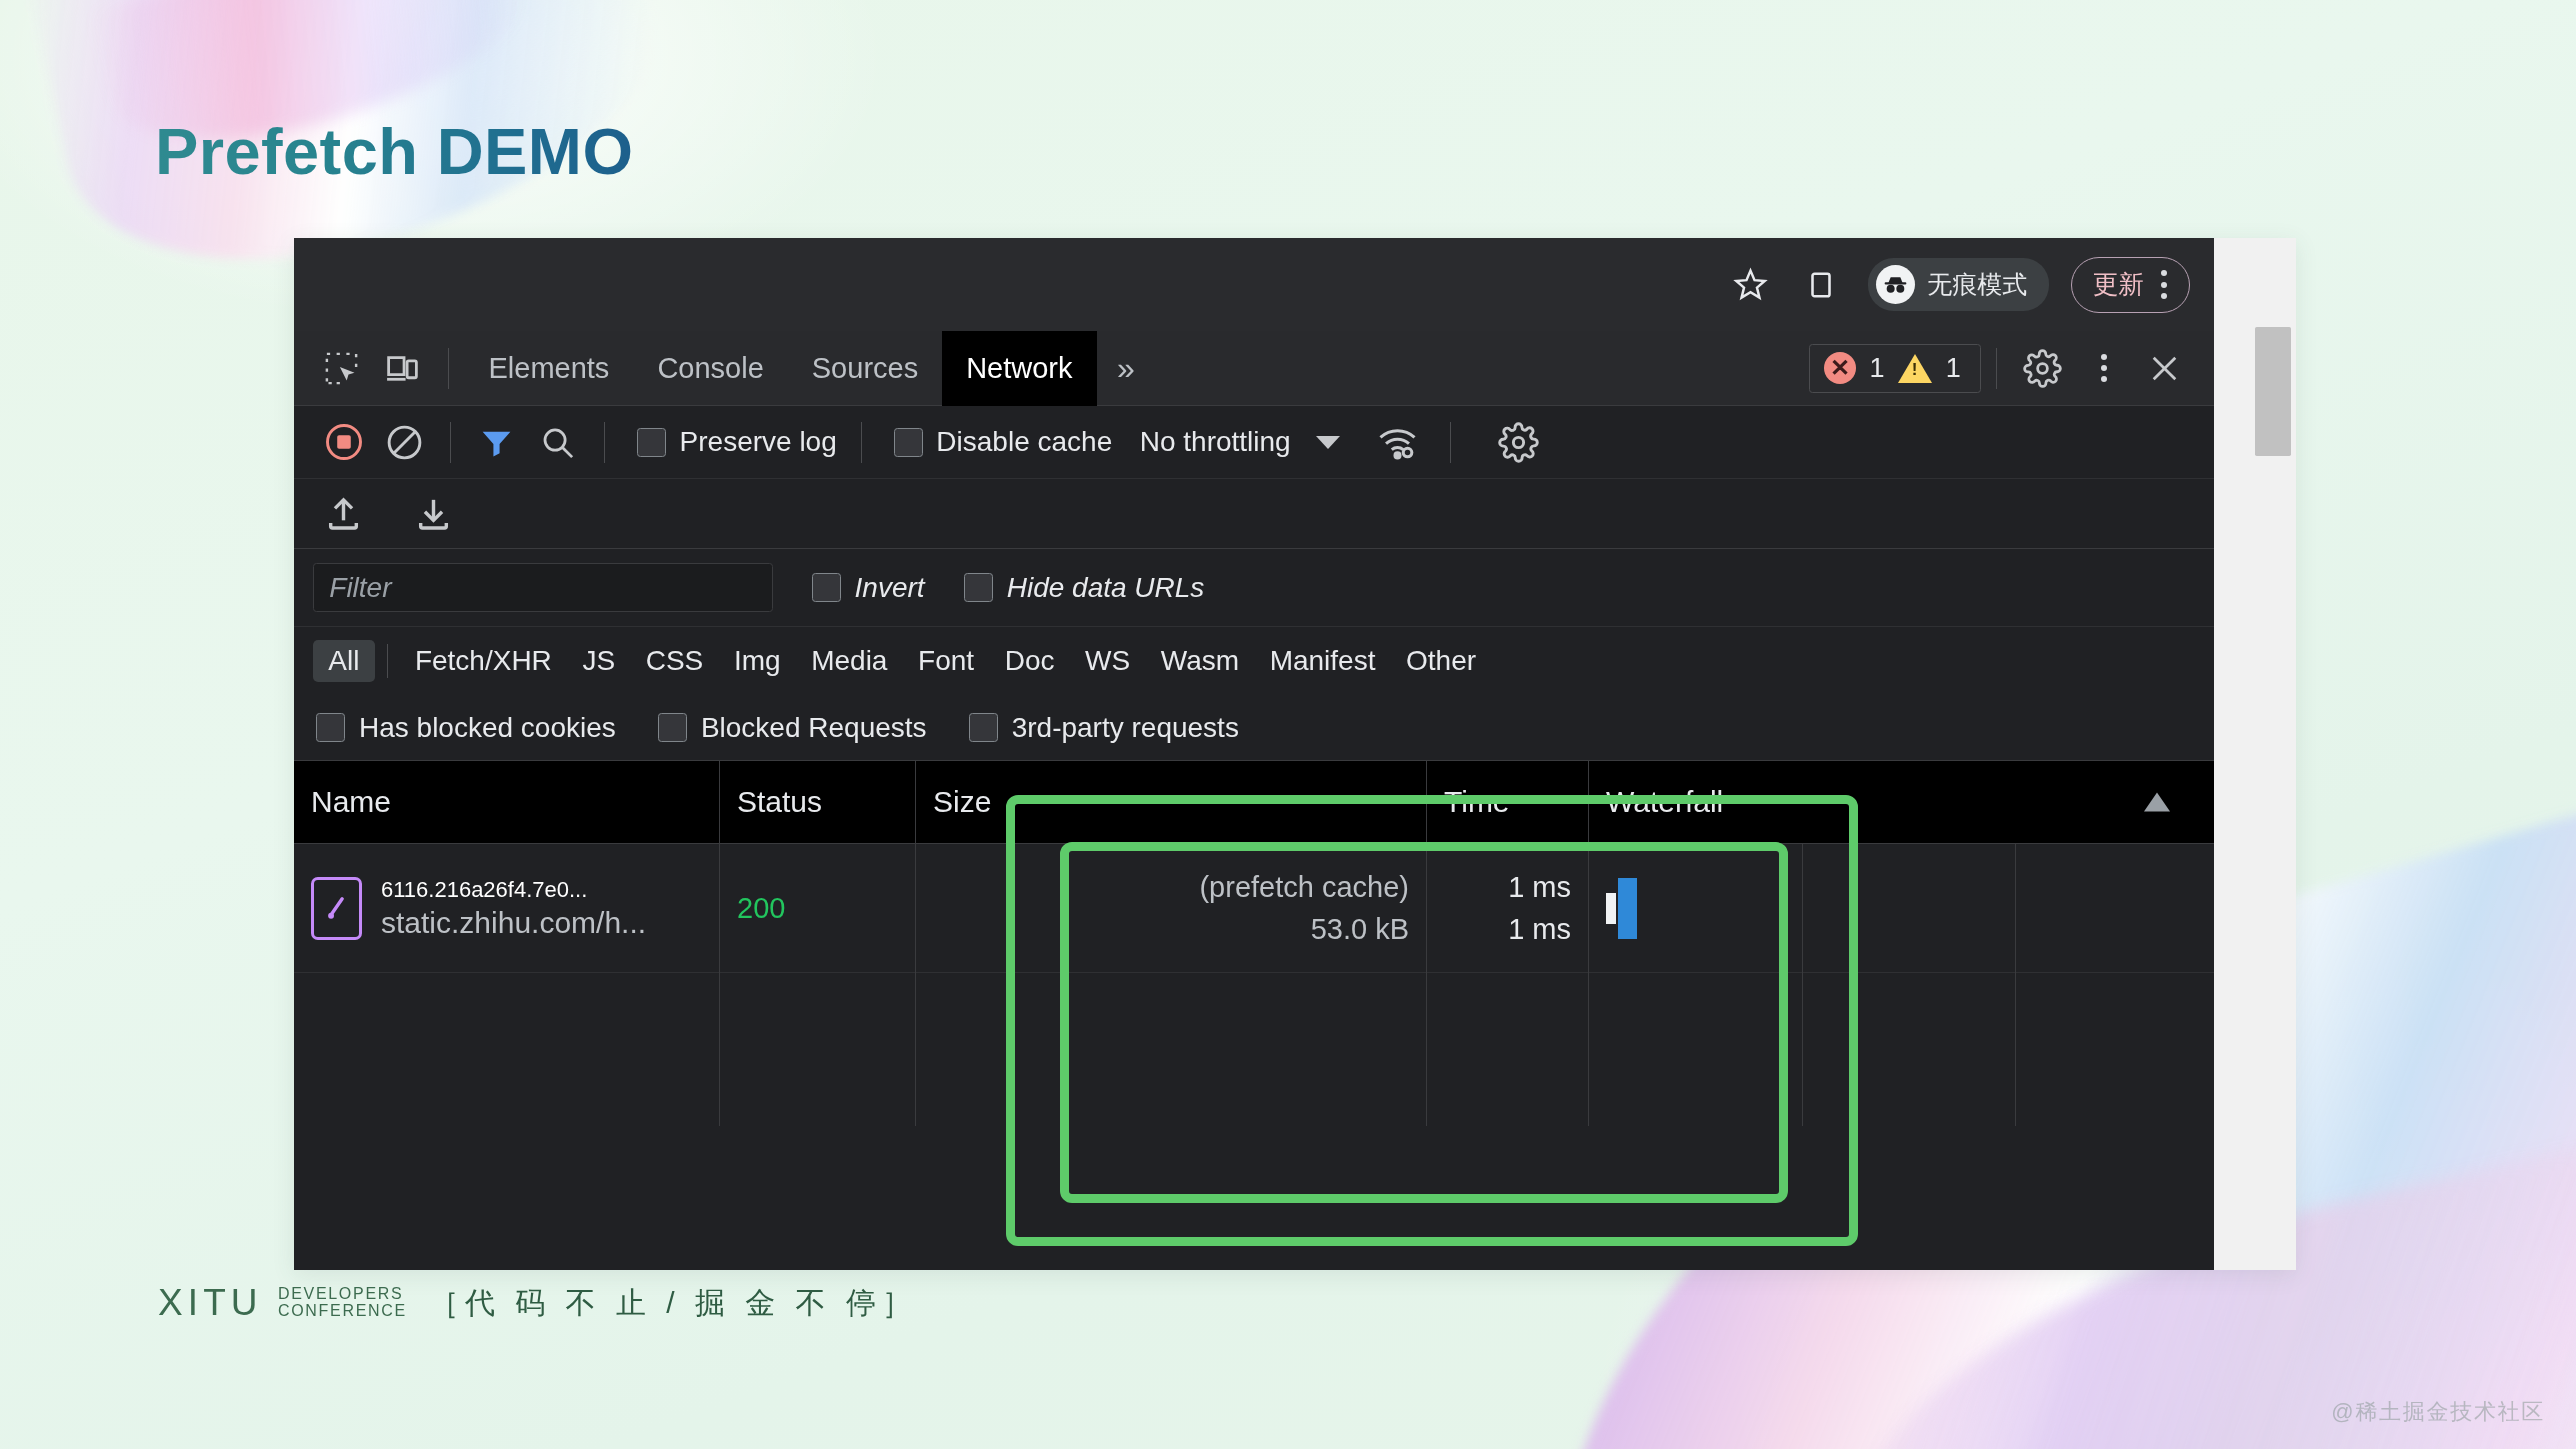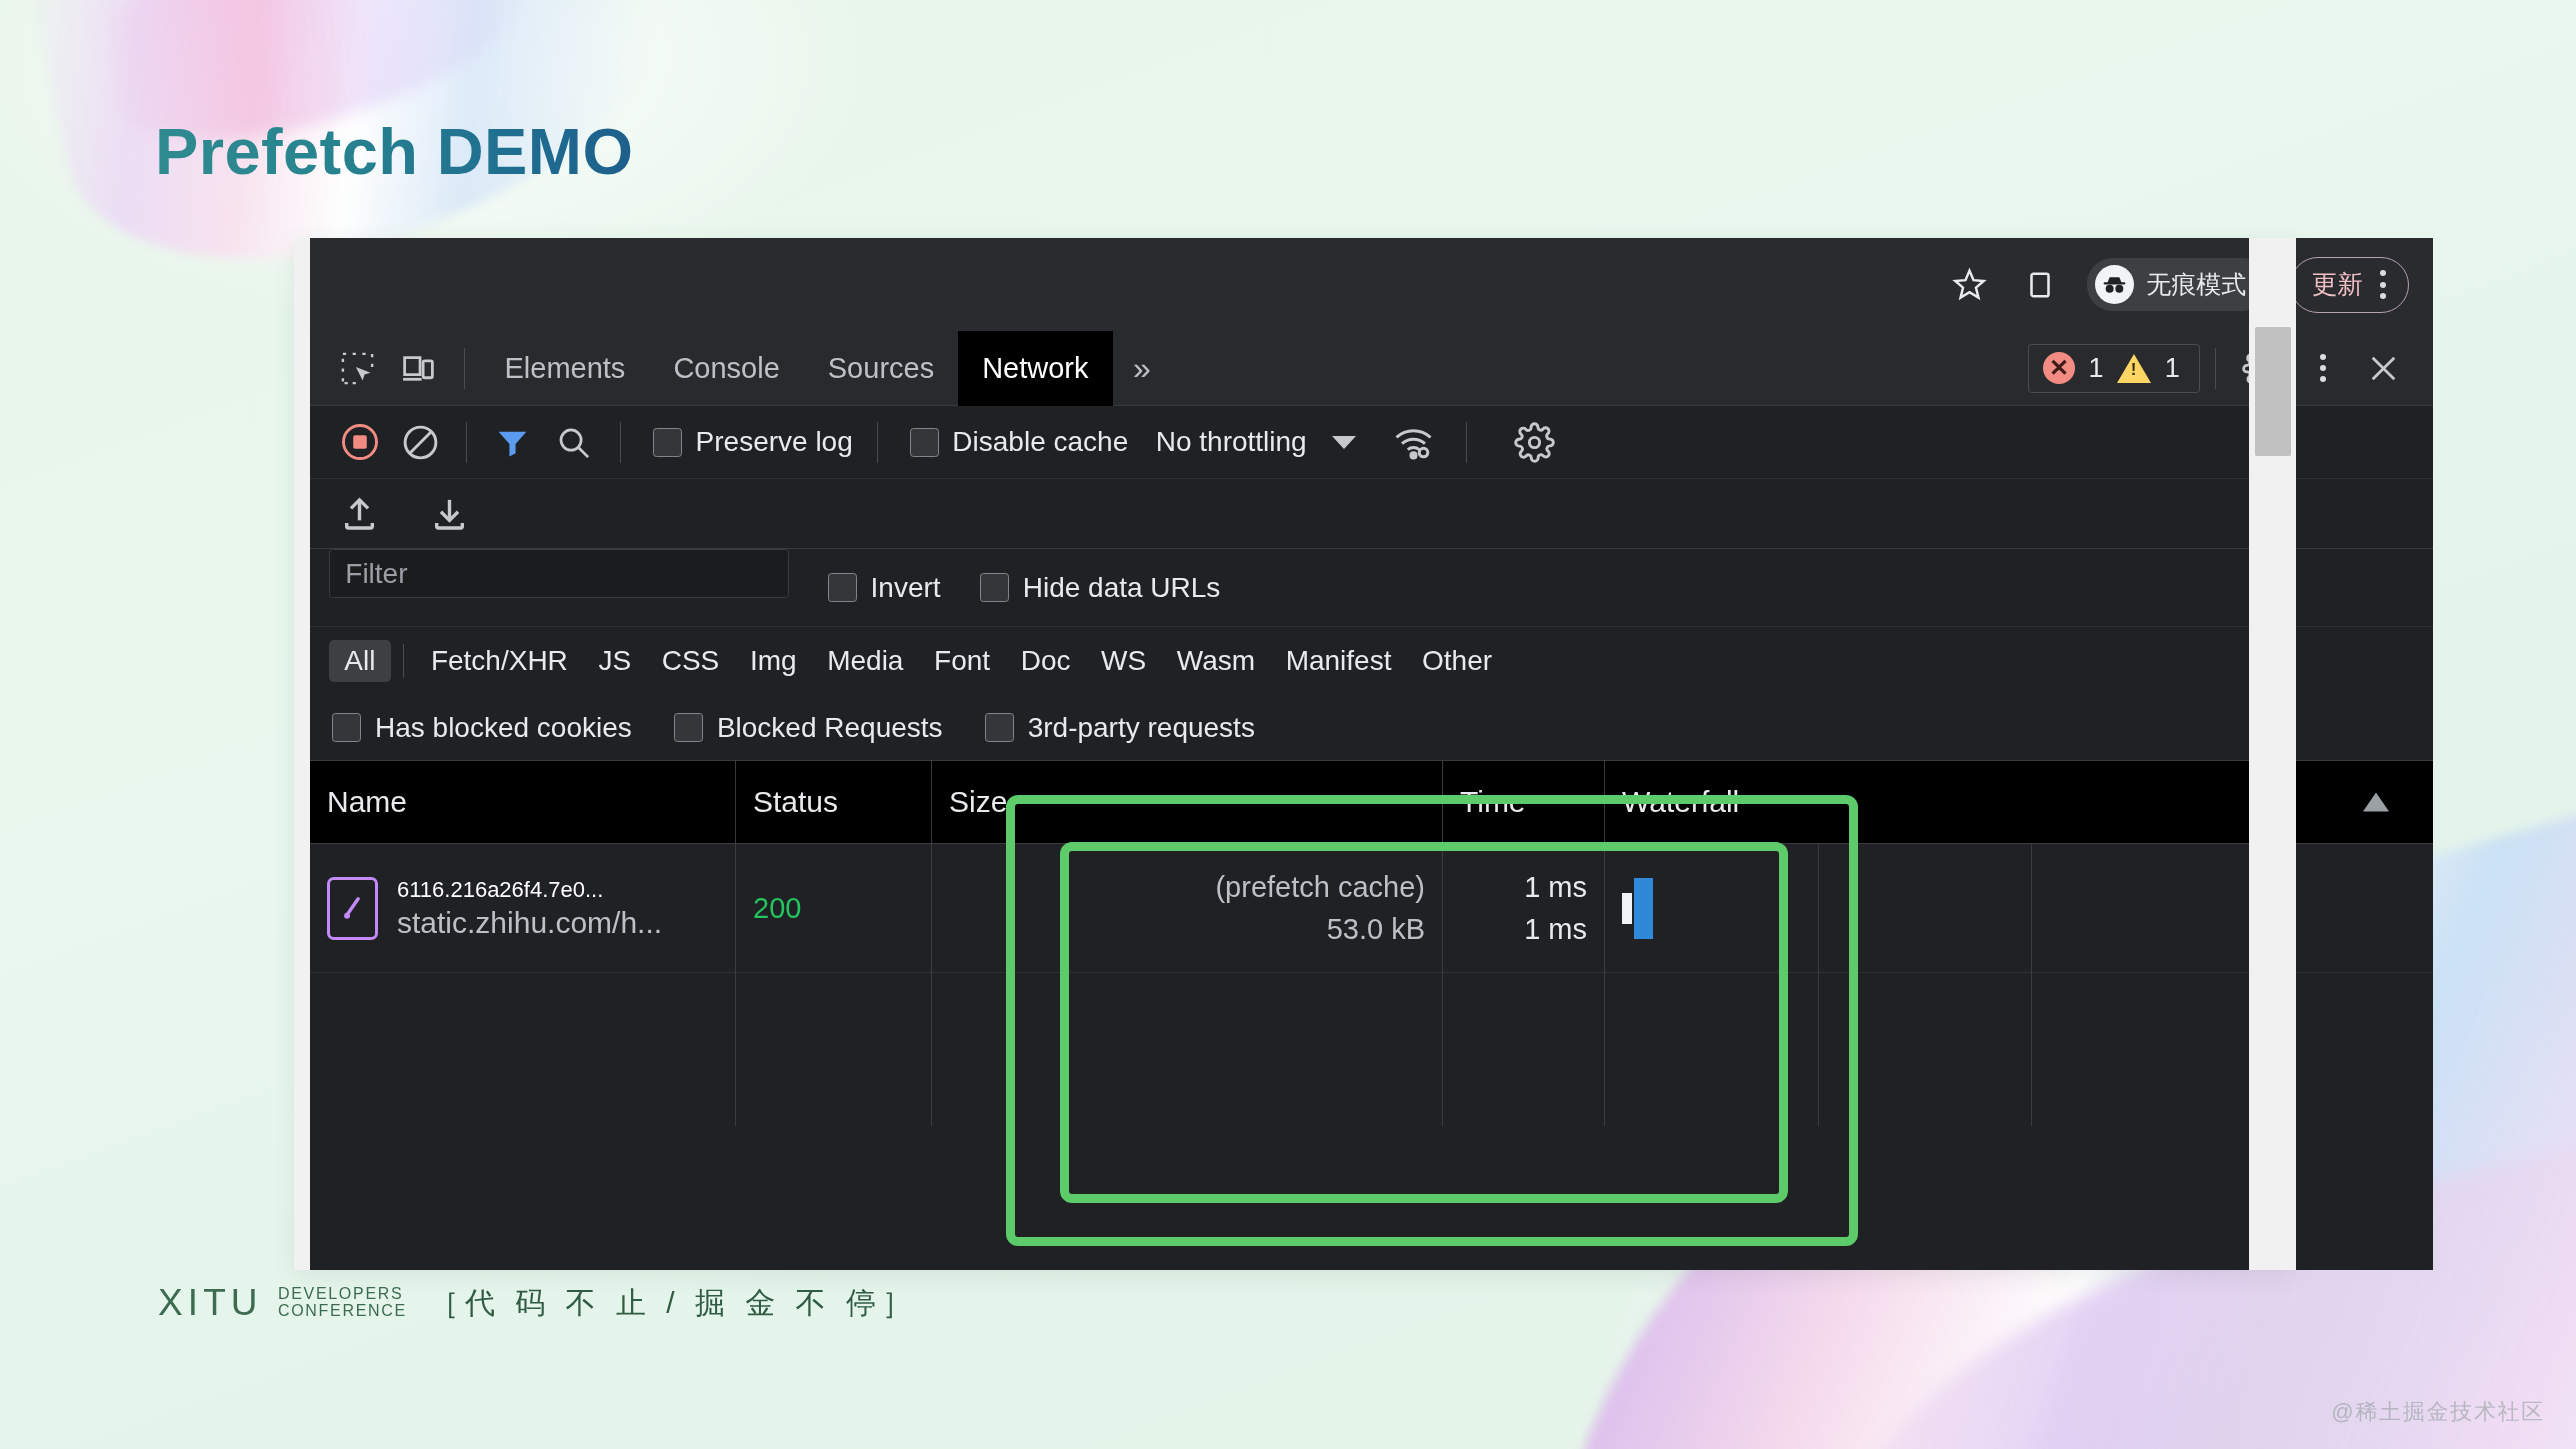--- a/index.html
+++ b/index.html
@@ -87,22 +87,22 @@
   }
 
   
   .shot {
     position: absolute; left: 294px; top: 238px;
     width: 2002px; height: 1032px;
     background: #f1f1f1;
     box-shadow: 0 5.1px 22px rgba(60,90,80,0.10);
   }
   .shot-inner {
-    position: absolute; left: 16px; top: 0;
-    width: 2123px; height: 1032px;
+    position: absolute; left: 0; top: 0;
+    width: 1920px; height: 1032px;
     background: #202124; overflow: hidden;
   }
   
   .page-scroll-track {
     position: absolute; right: 0; top: 0; width: 47px; height: 1032px;
     background: #f1f1f1;
   }
   .page-scroll-thumb {
     position: absolute; right: 5.1px; top: 89px; width: 36px; height: 129px;
     background: #c1c1c1; border-radius: 1.7px;
@@ -192,22 +192,22 @@
   .cb-label { color: #e8eaed; font-size: 28px; margin-left: 13.6px; white-space: nowrap; }
   .cb-wrap { display: flex; align-items: center; margin-left: 17px; margin-right: 8.5px; }
   .throttle { color: #e8eaed; font-size: 28px; margin-left: 19px; white-space: nowrap; }
   .caret {
     width: 0; height: 0; border-left: 12px solid transparent;
     border-right: 12px solid transparent; border-top: 13.6px solid #c7c9cc;
     margin-left: 25.6px;
   }
 
   .dt-filterbar {
-    display: flex; height: 78px;
-    padding: 0 19px; border-bottom: 0.9px solid #2f3033;
+    display: flex; align-items: center; height: 78px;
+    padding: 0 19px; border-bottom: 0.9px solid #2f3033; font-style: italic;
   }
   .filter-input {
     width: 460px; height: 49px; background: #1b1c1e;
     border: 0.9px solid #3a3b3e; border-radius: 3.4px;
     display: flex; align-items: center; padding-left: 15.3px;
   }
   .filter-ph { color: #9aa0a6; font-size: 28px; }
 
   .dt-typebar {
     display: flex; align-items: center; height: 68px; padding-left: 19px;

